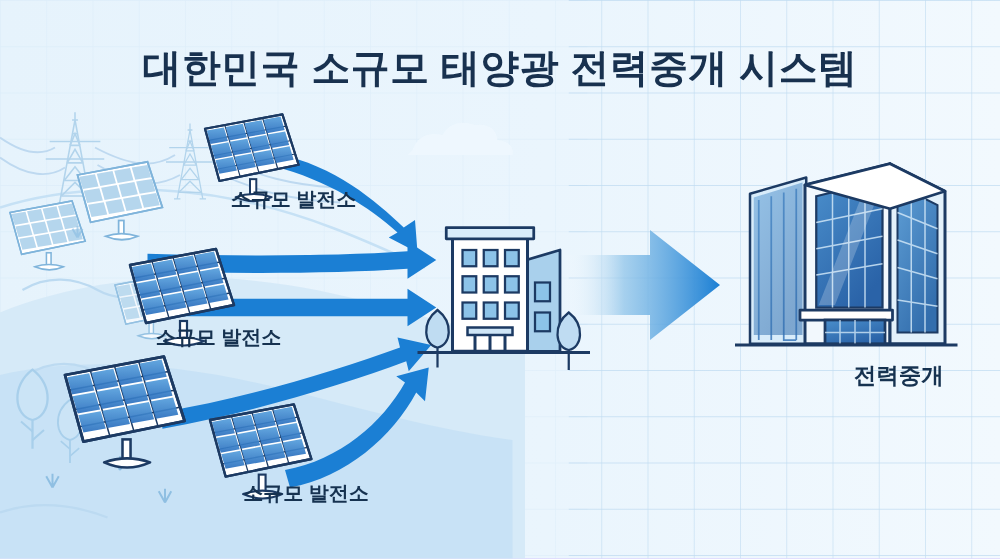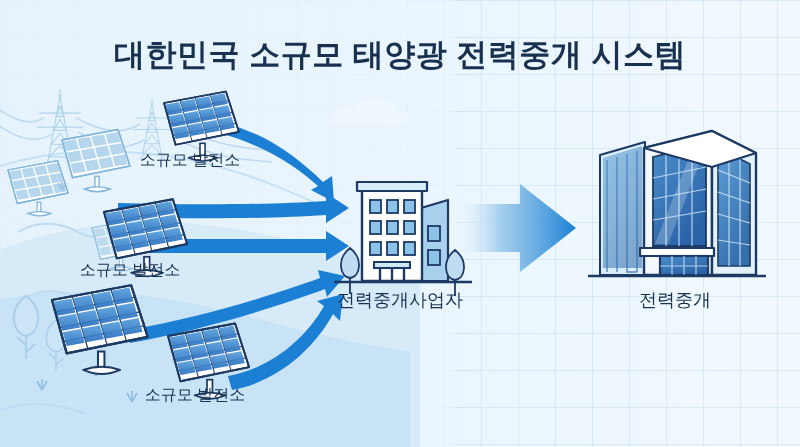--- a/index.html
+++ b/index.html
@@ -21,24 +21,24 @@
     width:800px;
     text-align:center;
     font-size:31px;
     font-weight:bold;
     color:#18314f;
     letter-spacing:0.5px;
     white-space:nowrap;
   }
   .lbl{
     position:absolute;
-    font-weight:normal;
+    font-weight:bold;
     color:#163250;
     white-space:nowrap;
-    text-align:center;
+    text-align:right;
   }
   .lbl-sm{ font-size:16px; }
   .lbl-md{ font-size:18px; }
   #lbl-plant-1{ left:95px; top:150px; width:190px; }
   #lbl-plant-2{ left:35px; top:260px; width:190px; }
   #lbl-plant-3{ left:95px; top:385px; width:200px; }
   #lbl-broker{ left:310px; top:288px; width:180px; }
   #lbl-exchange{ left:595px; top:288px; width:160px; }
 </style>
 </head>
@@ -331,16 +331,15 @@
 
       <path d="M588 276 L766 276" stroke="#1c3a63" stroke-width="2.4"></path>
     </g>
   </svg>
 
   <div class="title">대한민국 소규모 태양광 전력중개 시스템</div>
 
   <div class="lbl lbl-sm" id="lbl-plant-1">소규모 발전소</div>
   <div class="lbl lbl-sm" id="lbl-plant-2">소규모 발전소</div>
   <div class="lbl lbl-sm" id="lbl-plant-3">소규모 발전소</div>
-  <div class="lbl lbl-md" id="lbl-broker">전력중개사업자</div>
   <div class="lbl lbl-md" id="lbl-exchange">전력중개</div>
 
 </div>
 
 </body></html>

